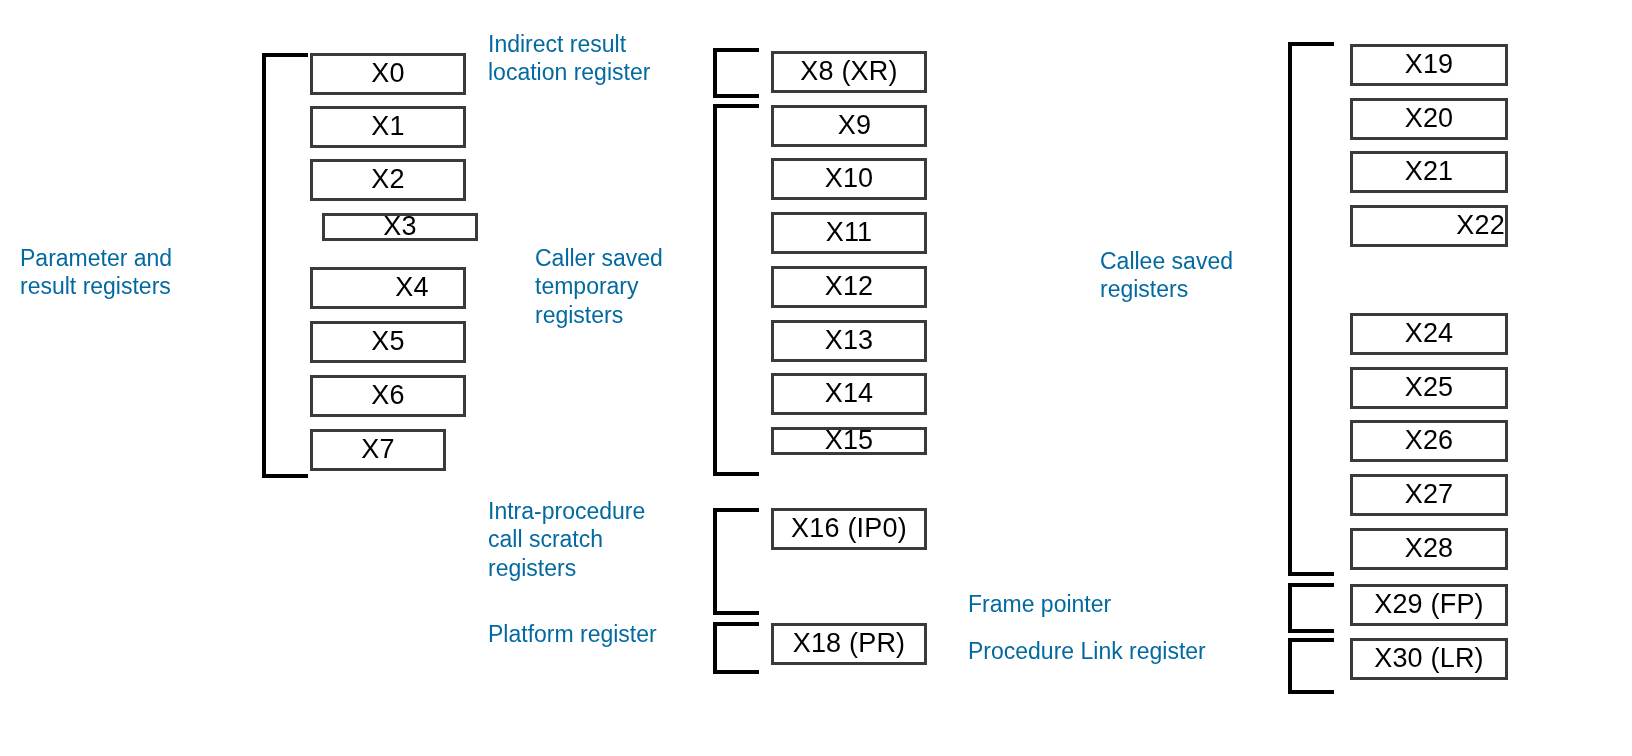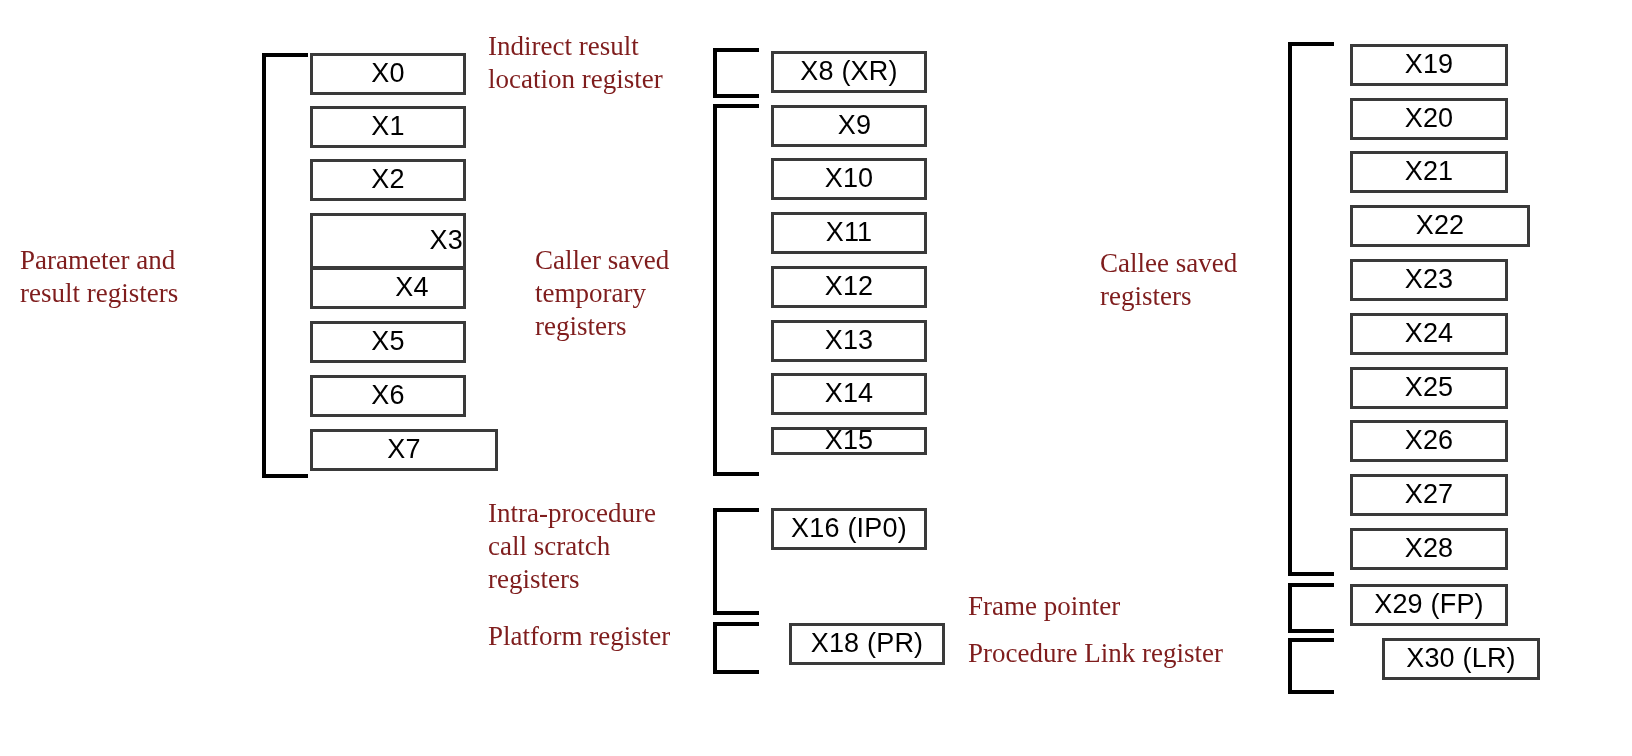--- a/index.html
+++ b/index.html
@@ -41,25 +41,24 @@
     border-left: 4px solid #000000;
     border-top: 4px solid #000000;
     border-bottom: 4px solid #000000;
     border-right: none;
     background: transparent;
     pointer-events: none;
   }
   
   .caption {
     position: absolute;
-    font-size: 27px;
-    color: #7f1d1d;
+    font-size: 23px;
+    color: #0369a1;
     line-height: 1.23;
     white-space: pre-line;
-    font-family: Liberation Serif, serif;
   }
   .caption.right-align {
     text-align: left;
   }
   .caption.left-align {
     text-align: left;
   }
 </style>
 </head>
 <body>
@@ -73,33 +72,33 @@
 
   <div class="reg-box" style="left:310px; top:53px; width:156px; height:42px;">
     <span class="reg-label">X0</span>
   </div>
   <div class="reg-box" style="left:310px; top:106px; width:156px; height:42px;">
     <span class="reg-label">X1</span>
   </div>
   <div class="reg-box" style="left:310px; top:159px; width:156px; height:42px;">
     <span class="reg-label">X2</span>
   </div>
-  <div class="reg-box" style="left:310px; top:213px; width:156px; height:56px;justify-content:flex-end;">
+  <div class="reg-box" style="left:322px; top:213px; width:156px; height:28px;">
     <span class="reg-label">X3</span>
   </div>
   <div class="reg-box" style="left:310px; top:267px; width:156px; height:42px;padding-left:48px;">
     <span class="reg-label">X4</span>
   </div>
   <div class="reg-box" style="left:310px; top:321px; width:156px; height:42px;">
     <span class="reg-label">X5</span>
   </div>
   <div class="reg-box" style="left:310px; top:375px; width:156px; height:42px;">
     <span class="reg-label">X6</span>
   </div>
-  <div class="reg-box" style="left:310px; top:429px; width:188px; height:42px;">
+  <div class="reg-box" style="left:310px; top:429px; width:136px; height:42px;">
     <span class="reg-label">X7</span>
   </div>
 
   <div class="caption left-align" style="left:488px; top:30px; width:225px;">Indirect result
 location register</div>
 
   <div class="brace" style="left:713px; top:48px; width:46px; height:50px;"></div>
 
   <div class="reg-box" style="left:771px; top:51px; width:156px; height:42px;">
     <span class="reg-label">X8 (XR)</span>
@@ -140,43 +139,40 @@
   <div class="brace" style="left:713px; top:508px; width:46px; height:107px;"></div>
 
   <div class="reg-box" style="left:771px; top:508px; width:156px; height:42px;">
     <span class="reg-label">X16 (IP0)</span>
   </div>
 
   <div class="caption left-align" style="left:488px; top:620px; width:228px;">Platform register</div>
 
   <div class="brace" style="left:713px; top:622px; width:46px; height:52px;"></div>
 
-  <div class="reg-box" style="left:771px; top:623px; width:156px; height:42px;margin-left:18px;">
+  <div class="reg-box" style="left:771px; top:623px; width:156px; height:42px;">
     <span class="reg-label">X18 (PR)</span>
   </div>
 
   <div class="caption left-align" style="left:1100px; top:247px; width:195px;">Callee saved
 registers</div>
 
   <div class="brace" style="left:1288px; top:42px; width:46px; height:534px;"></div>
 
   <div class="reg-box" style="left:1350px; top:44px; width:158px; height:42px;">
     <span class="reg-label">X19</span>
   </div>
   <div class="reg-box" style="left:1350px; top:98px; width:158px; height:42px;">
     <span class="reg-label">X20</span>
   </div>
   <div class="reg-box" style="left:1350px; top:151px; width:158px; height:42px;">
     <span class="reg-label">X21</span>
   </div>
-  <div class="reg-box" style="left:1350px; top:205px; width:180px; height:42px;">
+  <div class="reg-box" style="left:1350px; top:205px; width:158px; height:42px;justify-content:flex-end;">
     <span class="reg-label">X22</span>
-  </div>
-  <div class="reg-box" style="left:1350px; top:259px; width:158px; height:42px;">
-    <span class="reg-label">X23</span>
   </div>
   <div class="reg-box" style="left:1350px; top:313px; width:158px; height:42px;">
     <span class="reg-label">X24</span>
   </div>
   <div class="reg-box" style="left:1350px; top:367px; width:158px; height:42px;">
     <span class="reg-label">X25</span>
   </div>
   <div class="reg-box" style="left:1350px; top:420px; width:158px; height:42px;">
     <span class="reg-label">X26</span>
   </div>
@@ -192,17 +188,17 @@
   <div class="brace" style="left:1288px; top:583px; width:46px; height:50px;"></div>
 
   <div class="reg-box" style="left:1350px; top:584px; width:158px; height:42px;">
     <span class="reg-label">X29 (FP)</span>
   </div>
 
   <div class="caption left-align" style="left:968px; top:637px; width:318px;">Procedure Link register</div>
 
   <div class="brace" style="left:1288px; top:638px; width:46px; height:56px;"></div>
 
-  <div class="reg-box" style="left:1350px; top:638px; width:158px; height:42px;margin-left:32px;">
+  <div class="reg-box" style="left:1350px; top:638px; width:158px; height:42px;">
     <span class="reg-label">X30 (LR)</span>
   </div>
 
 </div>
 
 </body></html>

